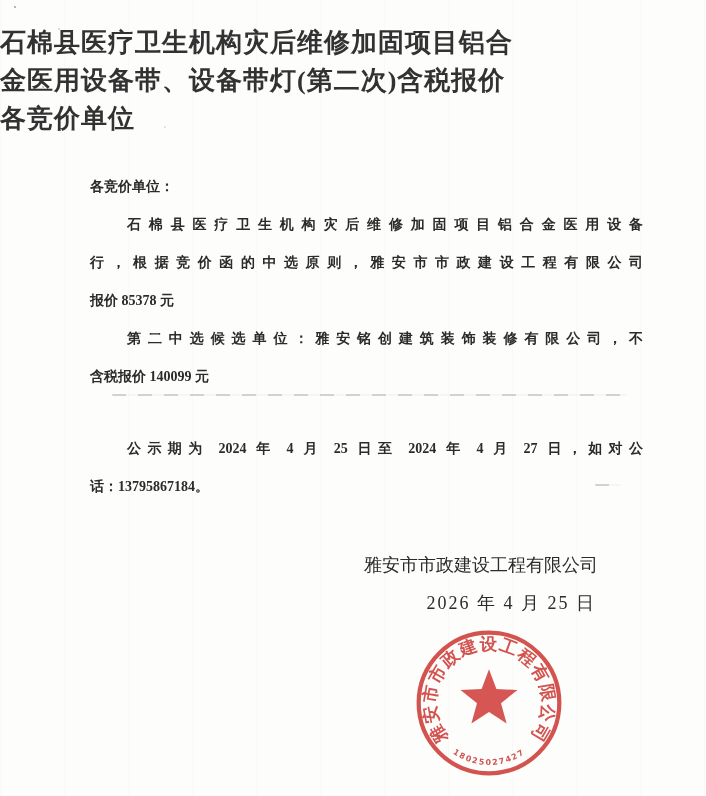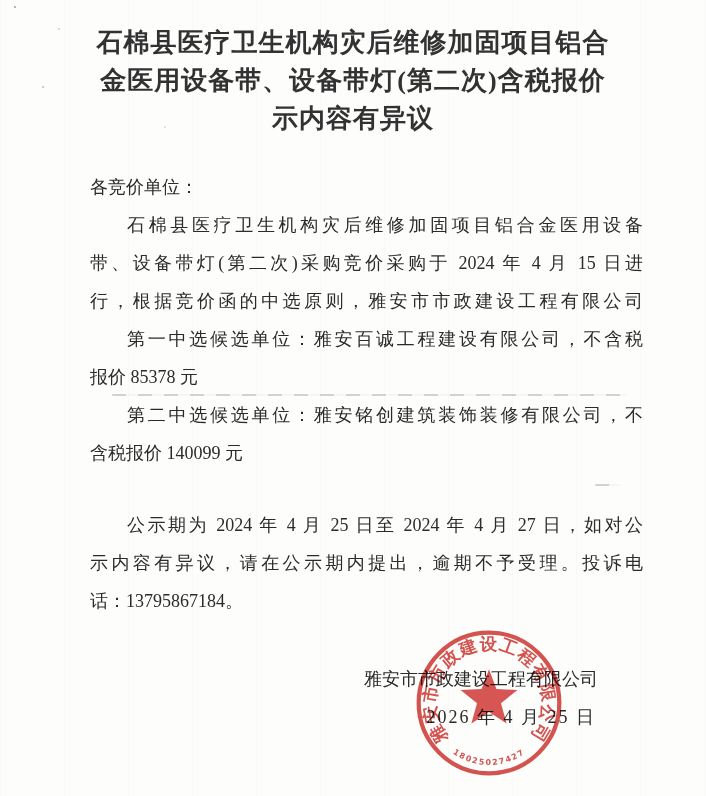--- a/index.html
+++ b/index.html
@@ -12,33 +12,34 @@
     background:
       repeating-linear-gradient(90deg,
         rgba(90,90,90,0.028) 0px, rgba(90,90,90,0.028) 1px,
         rgba(0,0,0,0) 1px, rgba(0,0,0,0) 64px),
       #fdfdfc;
     color: #2b2b2b;
     font-family: "Liberation Serif", "DejaVu Serif", serif;
   }
   .title {
     padding-top: 24px;
-    text-align: center;
+    text-align: left;
     font-size: 26px;
     font-weight: 700;
     line-height: 38px;
     color: #323232;
     letter-spacing: 1px;
   }
   .body {
     padding-left: 90px;
     padding-right: 63px;
-    font-size: 18px;
+    font-size: 14px;
     line-height: 38px;
     margin-top: 30px;
+    font-weight: bold;
   }
   .line { white-space: nowrap; }
   .jl { text-align: justify; text-align-last: justify; }
   .ind { text-indent: 37px; }
   .gap { height: 34px; }
   .sign {
     margin-top: 40px;
     text-align: right;
     padding-right: 108px;
     font-size: 18px;
@@ -76,47 +77,44 @@
 </head>
 <body>
 
 <div class="page">
 
   <div class="speck"></div>
 
   <div class="title">
     <div class="line">石棉县医疗卫生机构灾后维修加固项目铝合</div>
     <div class="line">金医用设备带、设备带灯(第二次)含税报价</div>
-    <div class="line">示内容有异议</div>
+    <div class="line">各竞价单位</div>
   </div>
 
   <div class="body">
     <div class="line">各竞价单位：</div>
 
     <div>
       <div class="line jl ind">石棉县医疗卫生机构灾后维修加固项目铝合金医用设备</div>
-      <div class="line jl">带、设备带灯(第二次)采购竞价采购于 2024 年 4 月 15 日进</div>
       <div class="line jl">行，根据竞价函的中选原则，雅安市市政建设工程有限公司</div>
     </div>
 
     <div>
-      <div class="line jl ind">第一中选候选单位：雅安百诚工程建设有限公司，不含税</div>
       <div class="line">报价 85378 元</div>
     </div>
 
     <div>
       <div class="line jl ind">第二中选候选单位：雅安铭创建筑装饰装修有限公司，不</div>
       <div class="line">含税报价 140099 元</div>
     </div>
 
     <div class="gap"></div>
 
     <div>
       <div class="line jl ind">公示期为 2024 年 4 月 25 日至 2024 年 4 月 27 日，如对公</div>
-      <div class="line jl">示内容有异议，请在公示期内提出，逾期不予受理。投诉电</div>
       <div class="line">话：13795867184。</div>
     </div>
   </div>
 
   <div class="sign">
     <div class="line">雅安市市政建设工程有限公司</div>
     <div class="line date">2026 年 4 月 25 日</div>
   </div>
 
   <div class="artifact a1"></div>

